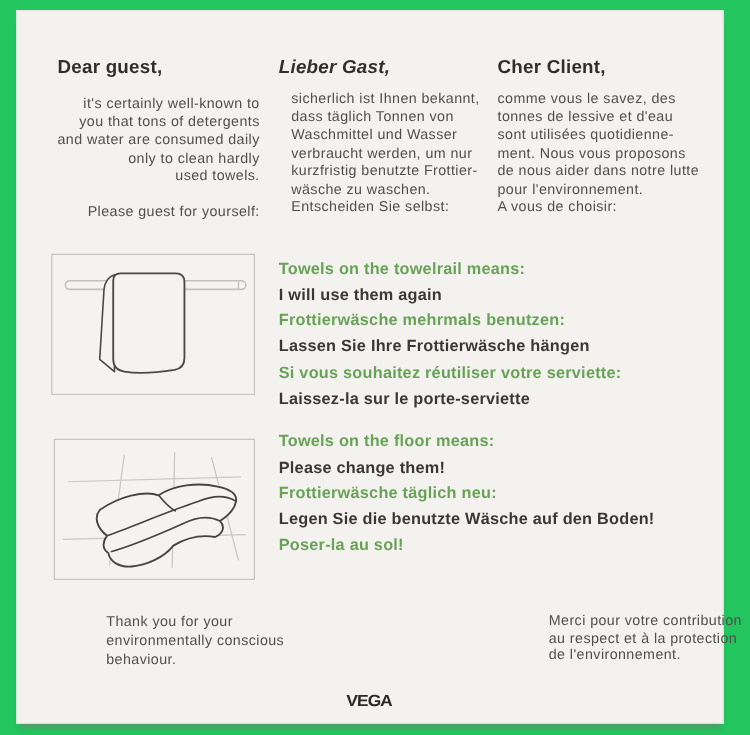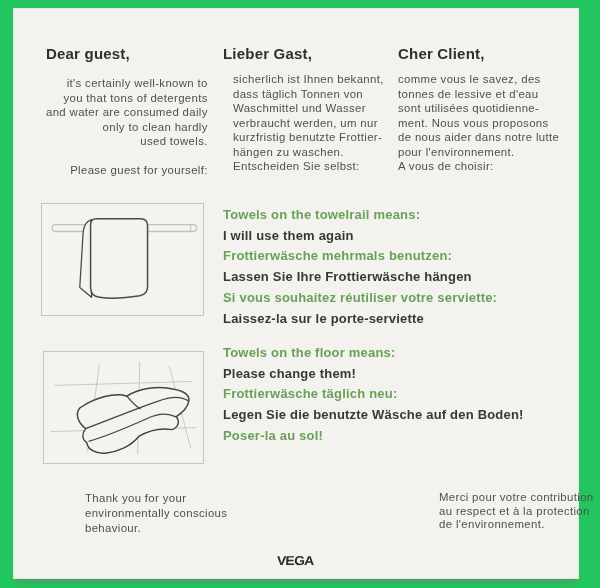--- a/index.html
+++ b/index.html
@@ -47,39 +47,39 @@
     letter-spacing:-0.8px;transform:scaleY(.92) skewX(-2deg);
   }
 </style>
 </head>
 <body>
 
 <div class="stage">
   <div class="card">
 
     <div class="abs heading" style="left:32px;top:36px;">Dear guest,</div>
-    <div class="abs heading" style="left:209px;top:36px;">Lieber Gast,</div>
+    <div class="abs heading" style="left:209px;top:36px;font-style:italic;">Lieber Gast,</div>
     <div class="abs heading" style="left:384px;top:36px;">Cher Client,</div>
 
     <div class="abs intro" style="left:32px;top:67px;text-align:right;">
         <div>it's certainly well-known to</div>
         <div>you that tons of detergents</div>
         <div>and water are consumed daily</div>
         <div>only to clean hardly</div>
         <div>used towels.</div>
         <div></div>
         <div>Please guest for yourself:</div>
       </div>
     <div class="abs intro" style="left:219px;top:63px;">
         <div>sicherlich ist Ihnen bekannt,</div>
         <div>dass täglich Tonnen von</div>
         <div>Waschmittel und Wasser</div>
         <div>verbraucht werden, um nur</div>
         <div>kurzfristig benutzte Frottier-</div>
-        <div>hängen zu waschen.</div>
+        <div>wäsche zu waschen.</div>
         <div>Entscheiden Sie selbst:</div>
       </div>
     <div class="abs intro" style="left:384px;top:63px;">
         <div>comme vous le savez, des</div>
         <div>tonnes de lessive et d'eau</div>
         <div>sont utilisées quotidienne-</div>
         <div>ment. Nous vous proposons</div>
         <div>de nous aider dans notre lutte</div>
         <div>pour l'environnement.</div>
         <div>A vous de choisir:</div>

